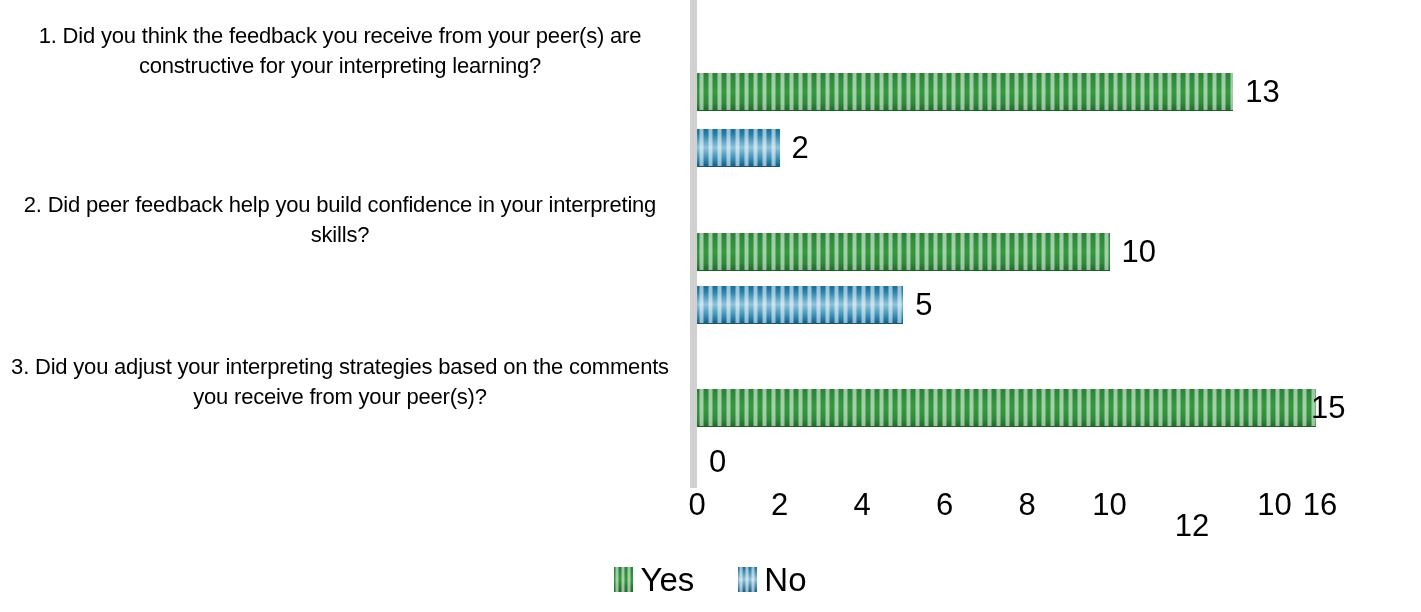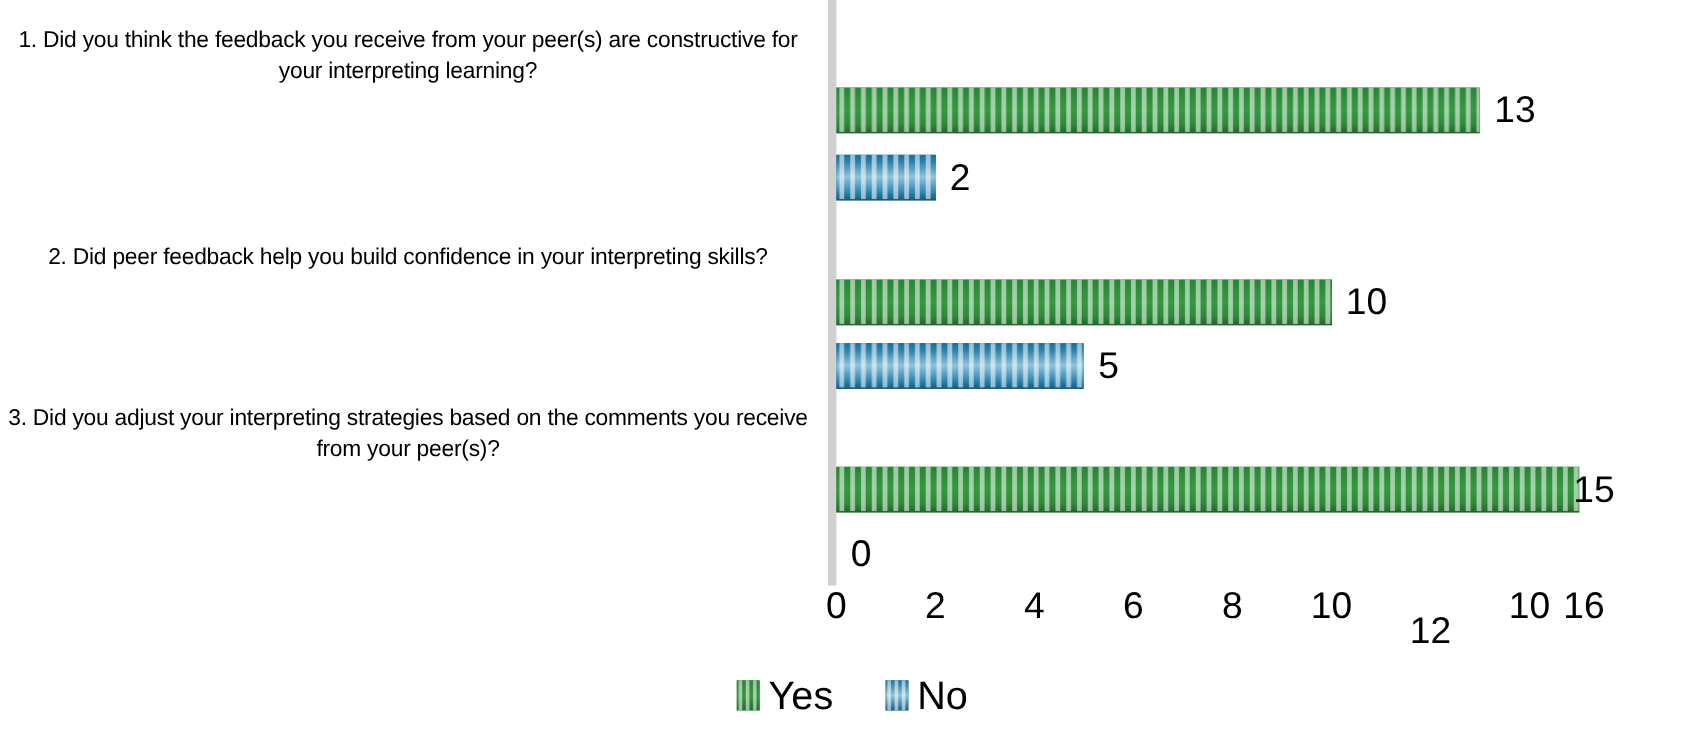--- a/index.html
+++ b/index.html
@@ -29,28 +29,28 @@
   .cat-labels {
     position: absolute;
     left: 0;
     top: 0;
     width: 680px;
   }
   .cat-label {
     position: absolute;
     width: 680px;
     text-align: center;
-    font-size: 19px;
+    font-size: 22px;
     line-height: 1.36;
     color: #000000;
     letter-spacing: -0.2px;
   }
   .cat-label.c0 { top: 21px; }
-  .cat-label.c1 { top: 190px; margin-top: 12px; }
-  .cat-label.c2 { top: 336px; text-align: center; }
+  .cat-label.c1 { top: 190px; }
+  .cat-label.c2 { top: 352px; text-align: center; }
 
   
   .axis-line {
     position: absolute;
     left: 690px;
     top: 0px;
     width: 7px;
     height: 488px;
     background: #d0d0d0;
   }

